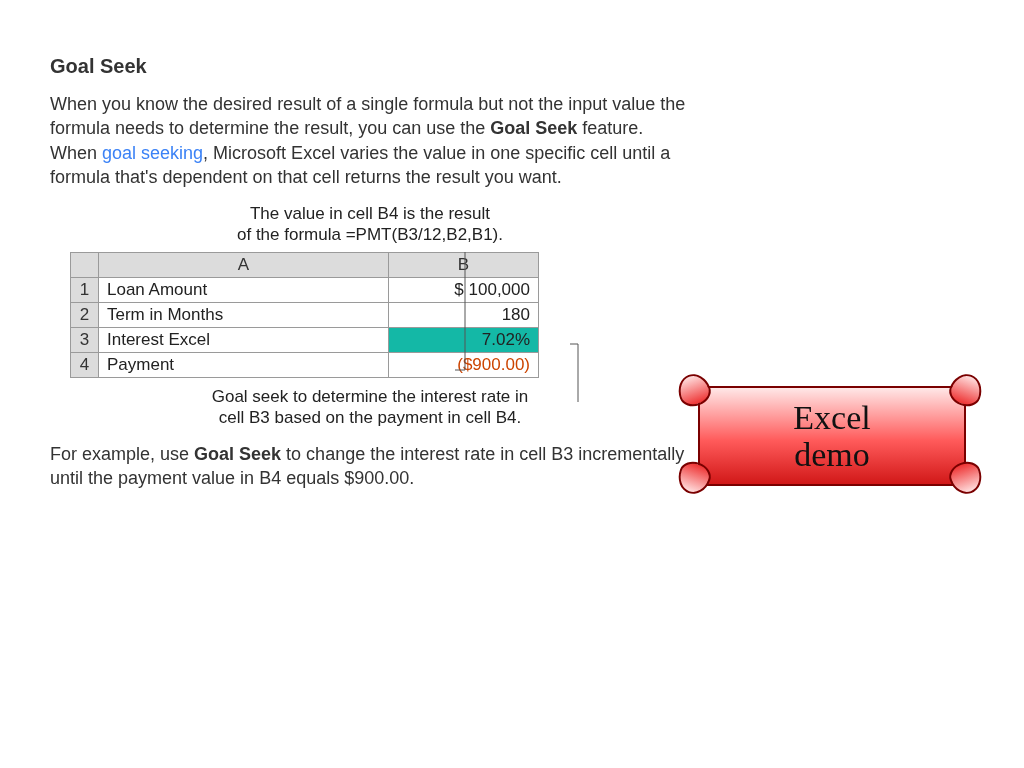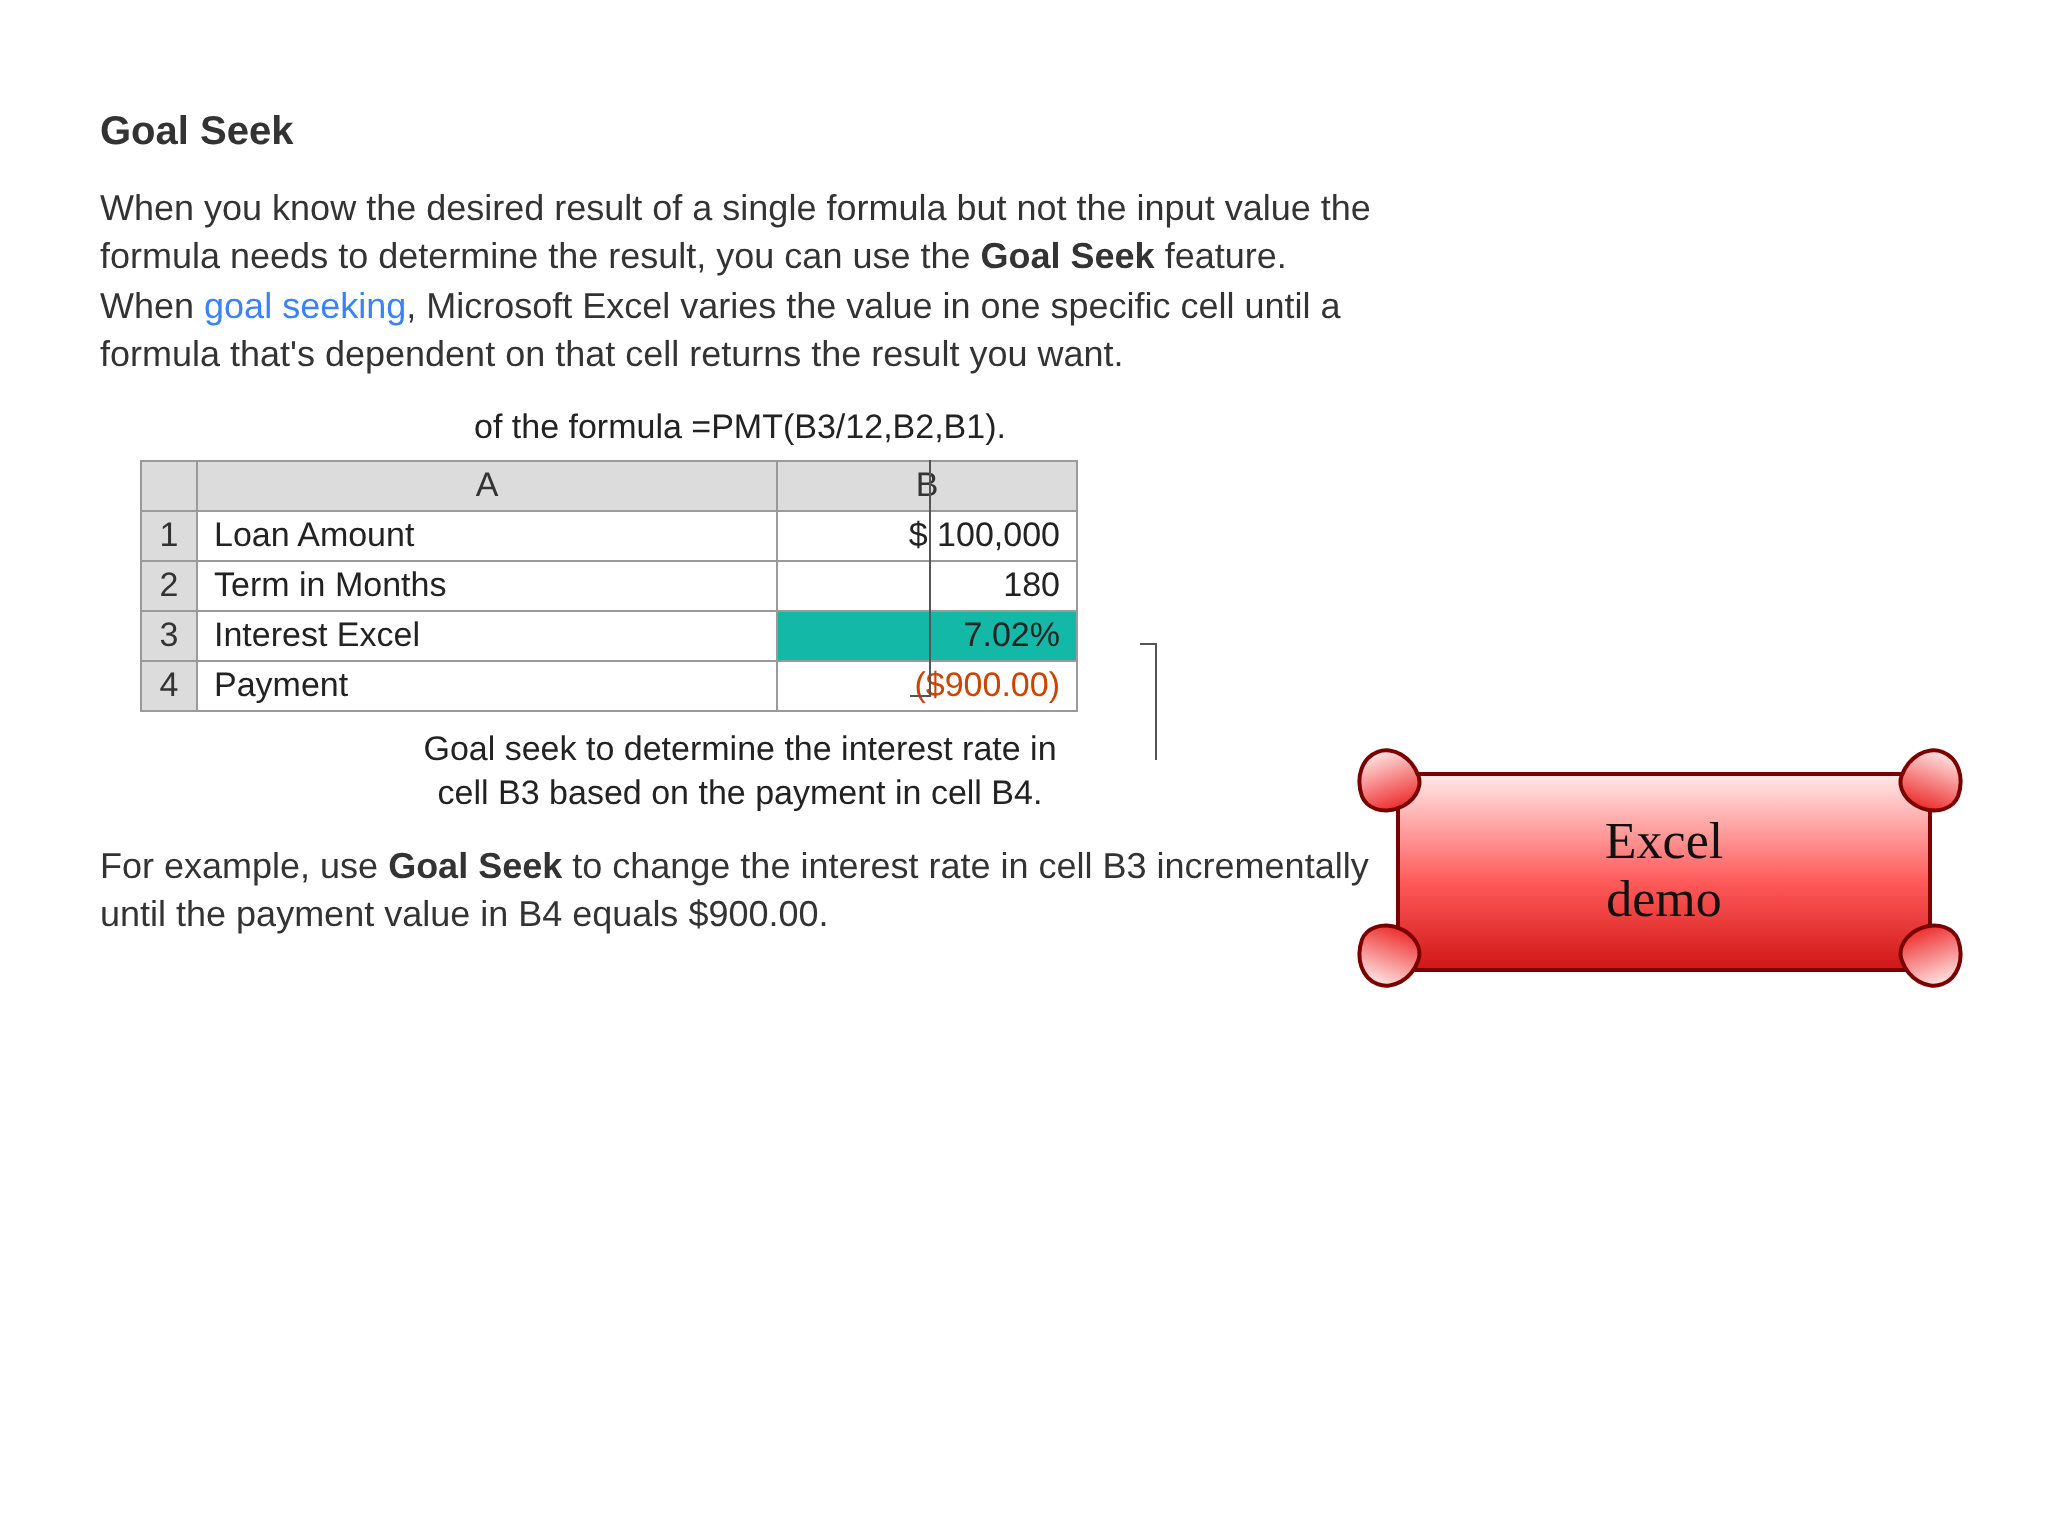--- a/index.html
+++ b/index.html
@@ -107,21 +107,21 @@
     top: 6px;
     width: 264px;
     height: 96px;
     border: 2px solid #7a0000;
     background: linear-gradient(to bottom, #ffe7e7 0%, #ff5a5a 55%, #d11818 100%);
     display: flex;
     align-items: center;
     justify-content: center;
     flex-direction: column;
     font-family: "Times New Roman", Times, serif;
-    font-size: 26px;
+    font-size: 34px;
     color: #111;
     line-height: 1.1;
     text-align: center;
   }
   .scroll .curl {
     position: absolute;
     width: 28px;
     height: 28px;
     border: 2px solid #7a0000;
     background: linear-gradient(to bottom, #ffdede, #e33);
@@ -148,20 +148,21 @@
 
   <div class="content">
 
     <h1 class="title">Goal Seek</h1>
 
     <p class="para">
       <span>When you know the desired result of a single formula but not the input value the formula needs to determine the result, you can use the </span><span class="bold">Goal Seek</span><span> feature. When </span><span class="linkish">goal seeking</span><span>, Microsoft Excel varies the value in one specific cell until a formula that's dependent on that cell returns the result you want.</span>
     </p>
 
     <div class="callout-top">
+      <div>The value in cell B4 is the result</div>
       <div>of the formula =PMT(B3/12,B2,B1).</div>
     </div>
 
     <div class="sheet-wrap">
       <svg class="overlay" viewBox="0 0 560 260">
 
         <path d="M 395 -10 L 395 118 L 385 118" stroke="#555" stroke-width="1" fill="none"></path>
 
         <path d="M 500 92 L 508 92 L 508 150" stroke="#555" stroke-width="1" fill="none"></path>
       </svg>

